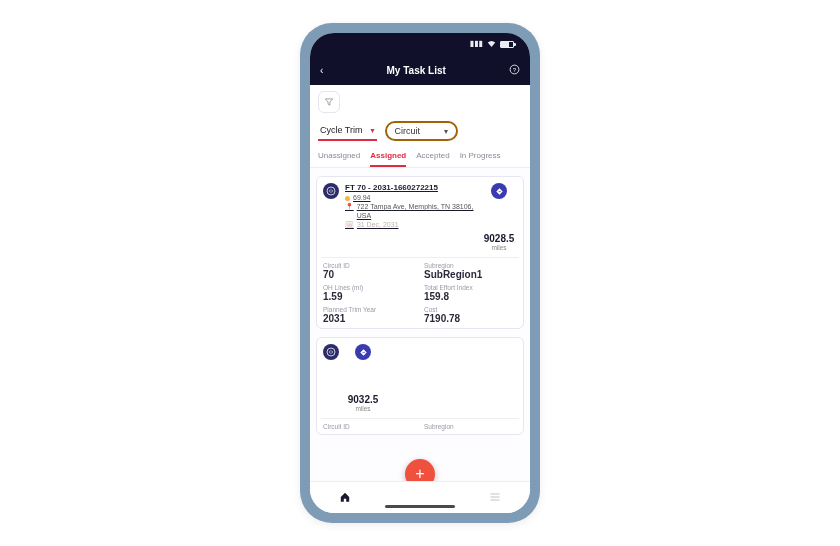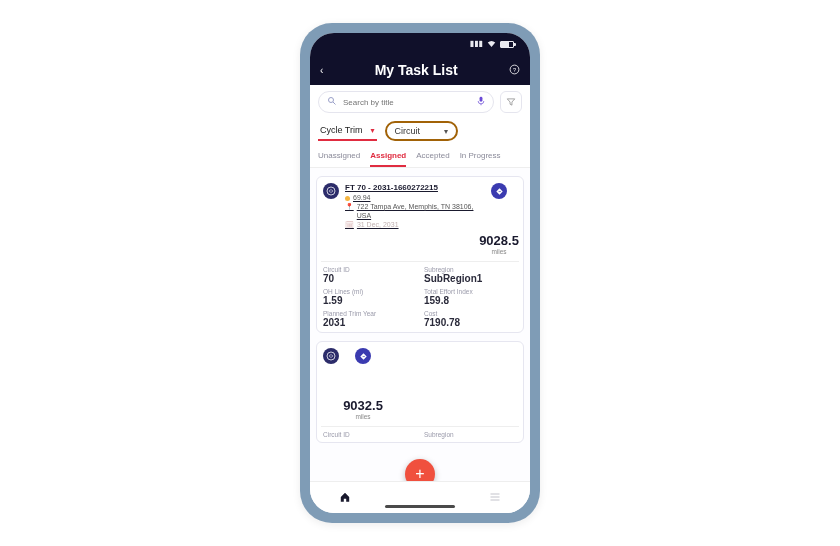--- a/index.html
+++ b/index.html
@@ -52,21 +52,21 @@
   }
   .bat > span { display:block; width:70%; height:100%; background:#eaeaf0;}
   .header {
     background: #10102a;
     height: 30px;
     display: flex;
     align-items: center;
     justify-content: space-between;
     padding: 0 10px;
   }
-  .header-title { color: #fff; font-size: 14px; font-weight: 600; text-align: right; }
+  .header-title { color: #fff; font-size: 10px; font-weight: 600; text-align: right; }
   .header-ic { color: #fff; font-size: 10px; }
   
   .search-row {
     display: flex; align-items: center; gap:6px;
     padding: 6px 8px;
   }
   .search-box {
     flex:1; display:flex; align-items:center; gap:6px;
     border:1px solid #e5e5ee; border-radius: 16px;
     padding: 4px 8px; height: 22px;
@@ -118,21 +118,21 @@
   }
   .task-body { flex:1; min-width:0;text-decoration:underline;}
   .task-title { font-size:8px; font-weight:700; color:#1a1a2e; margin-bottom:2px;}
   .kv-row { display:flex; align-items:flex-start; gap:3px; font-size:7px; color:#555; line-height:1.2; margin-bottom:1px;}
   .dot-orange { width:5px;height:5px;border-radius:50%;background:#f5b642; display:inline-block; margin-top:2px; flex:none;}
   .pin { color:#3b3bb0; font-size:7px; flex:none;}
   .cal { color:#d4a8a8; font-size:7px; flex:none;}
   .due { color:#c0b0b0;}
   .dist-col { width:36px; flex:none; display:flex; flex-direction:column; align-items:center; justify-content:center;}
   .dir-icon { width:16px;height:16px;border-radius:50%; background:#3b3bb0; display:flex; align-items:center; justify-content:center; margin-bottom:2px;}
-  .dist-val { font-size:13px; font-weight:600; color:#1a1a2e;margin-top:32px;}
+  .dist-val { font-size:10px; font-weight:600; color:#1a1a2e;margin-top:32px;}
   .dist-unit { font-size:6.5px; color:#888;}
   .card-divider{height:1px;background:#eee;margin:2px -2px 4px -2px;}
   .details-grid {
     display:grid; grid-template-columns:1fr 1fr; gap:4px 8px;
     font-size:7px;
   }
   .det-lbl{ color:#9a9aaa; font-size:6.5px;}
   .det-val{ color:#2a2a3a; font-weight:700; font-size:10px;}
   
   .fab {
@@ -176,36 +176,20 @@
       <span class="header-title">My Task List</span>
       <span class="header-ic">
         <svg width="11" height="11" viewBox="0 0 20 20">
             <circle cx="10" cy="10" r="8" fill="none" stroke="#fff" stroke-width="1.5"></circle>
             <text x="10" y="14" font-size="10" text-anchor="middle" fill="#fff">?</text>
           </svg>
       </span>
     </div>
 
     <div class="search-row">
-      <div class="search-box">
-        <span style="color:#9aa0c8;font-size:10px;">
-          <svg width="10" height="10" viewBox="0 0 20 20">
-              <circle cx="8" cy="8" r="5" fill="none" stroke="#9aa0c8" stroke-width="2"></circle>
-              <line x1="12" y1="12" x2="17" y2="17" stroke="#9aa0c8" stroke-width="2"></line>
-            </svg>
-        </span>
-        <input placeholder="Search by title" style="">
-        <span class="mic">
-          <svg width="8" height="10" viewBox="0 0 10 14">
-              <rect x="3" y="1" width="4" height="7" rx="2" fill="#6b4bd6"></rect>
-              <path d="M1 7 a4 4 0 0 0 8 0" fill="none" stroke="#6b4bd6" stroke-width="1"></path>
-              <line x1="5" y1="11" x2="5" y2="13" stroke="#6b4bd6" stroke-width="1"></line>
-            </svg>
-        </span>
-      </div>
       <div class="filter-btn">
         <svg width="10" height="10" viewBox="0 0 16 16">
             <path d="M2 3 h12 l-4.5 5 v5 l-3 -1.5 v-3.5 z" fill="none" stroke="#888" stroke-width="1.2"></path>
           </svg>
       </div>
     </div>
 
     <div class="pills-row">
       <div class="cycle-pill">
         <span>Cycle Trim</span>

